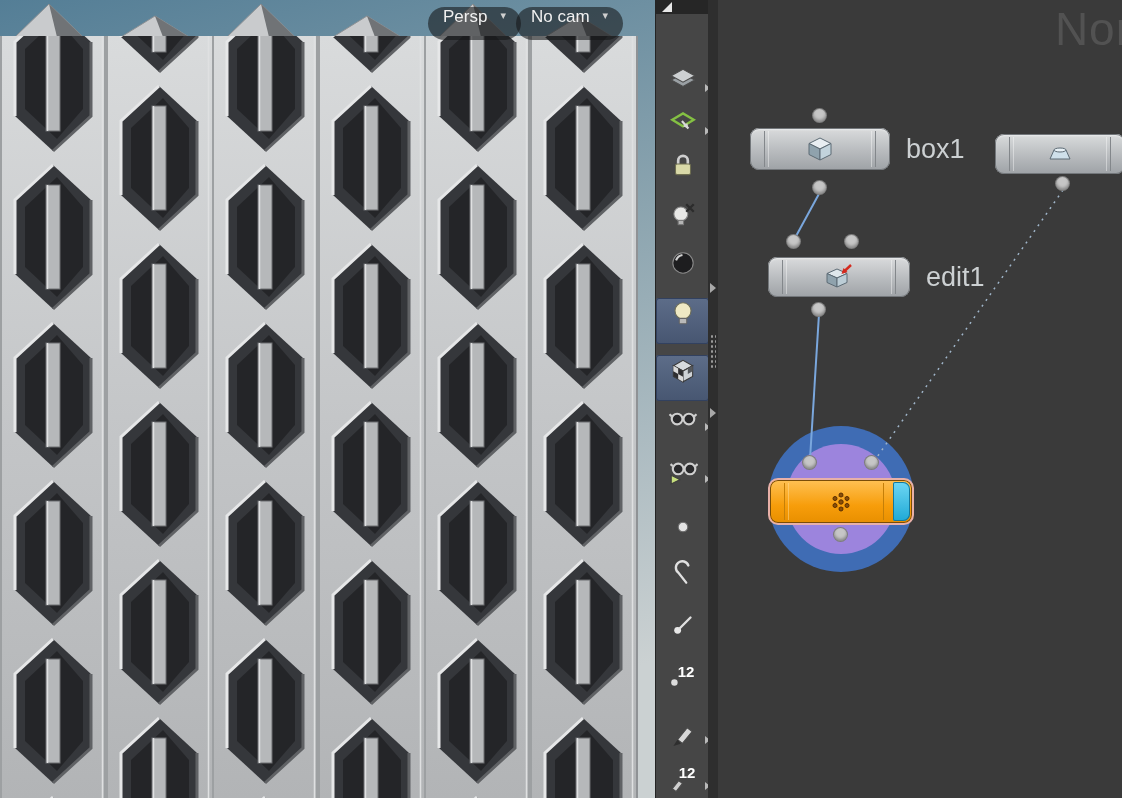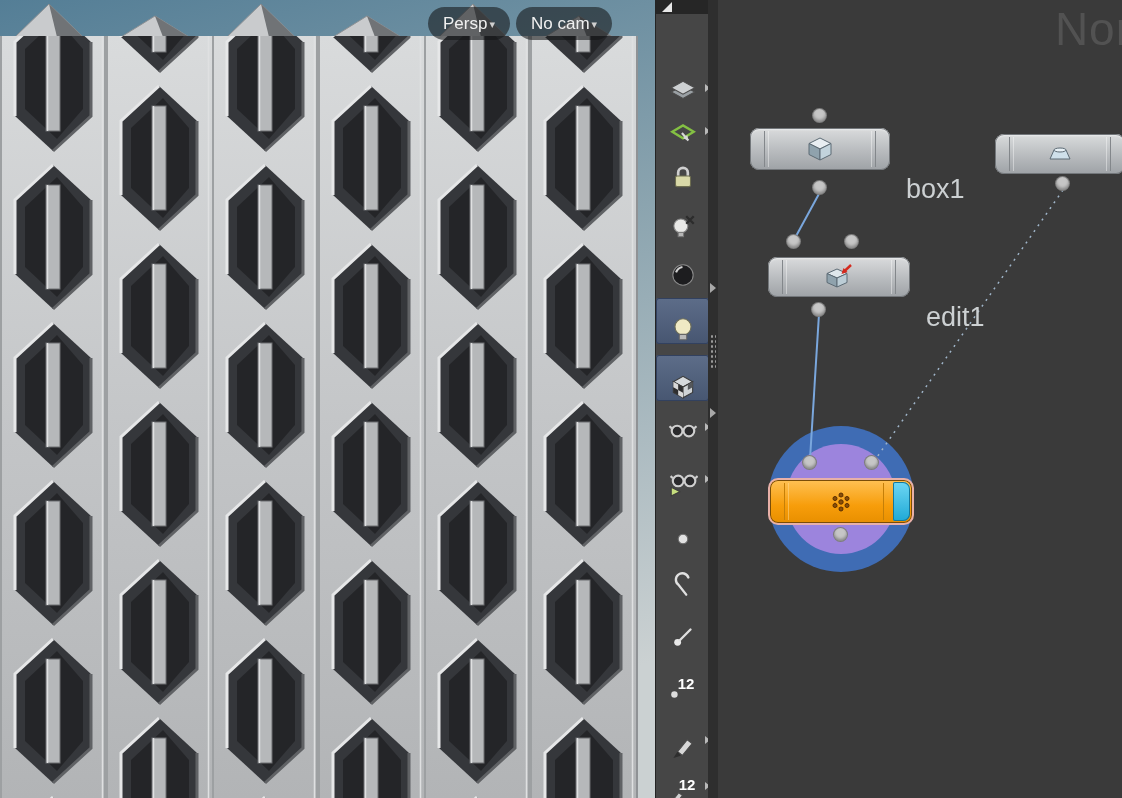--- a/index.html
+++ b/index.html
@@ -1,31 +1,31 @@
 <!DOCTYPE html>
 <html><head>
 <meta charset="utf-8">
 <style>
   html,body{margin:0;padding:0;background:#2a2a2a;}
   #app{position:relative;width:1122px;height:798px;overflow:hidden;
        font-family:"Liberation Sans",sans-serif;background:#3a3a3a;}
 
   
   .viewport{position:absolute;left:0;top:0;width:655px;height:798px;overflow:hidden;}
-  .pill{position:absolute;height:33px;display:flex;align-items:center;gap:2px;
+  .pill{position:absolute;height:33px;display:flex;align-items:flex-start;gap:13px;
         padding:0 15px;border-radius:17px;background:rgba(20,22,24,.58);
         color:#f0f0f0;font-size:17px;cursor:pointer;user-select:none;}
   .pill .caret{font-size:11px;color:#cfcfcf;margin-top:2px;}
 
   
   .toolbar{position:absolute;left:655px;top:0;width:53px;height:798px;
            background:#464646;border-left:1px solid #242424;}
   .toolbar-header{position:absolute;left:0;top:0;width:53px;height:14px;background:#262626;}
   .tool{position:absolute;left:6px;width:41px;height:42px;display:flex;
-        align-items:flex-end;justify-content:center;cursor:pointer;}
+        align-items:flex-start;justify-content:center;cursor:pointer;}
   .tool.active{left:0;width:53px;height:46px;border-radius:3px;
         background:linear-gradient(#5d6d89,#475671);
         box-shadow:inset 0 0 0 1px #32415f;}
   .flyout{position:absolute;right:-7px;bottom:14px;width:0;height:0;
         border-left:5px solid #b9b9b9;border-top:4px solid transparent;
         border-bottom:4px solid transparent;}
 
   
   .divider{position:absolute;left:708px;top:0;width:10px;height:798px;background:#2e2e2e;}
   .divider .tri{position:absolute;left:2px;width:0;height:0;cursor:pointer;
@@ -55,21 +55,21 @@
   .hnode .body::after{content:"";position:absolute;right:14px;top:3px;bottom:3px;width:1px;
         background:#83878b;box-shadow:-4px 0 0 rgba(255,255,255,.4);}
   .hnode.copy .body{border:2px solid #e8b0a8;border-radius:10px;
         background:linear-gradient(180deg,#ffc154,#f79d0a 60%,#e88f00);
         box-shadow:inset 0 0 0 1px #7a4d08;}
   .hnode.copy .body::before{background:#c57f08;box-shadow:4px 0 0 rgba(255,220,150,.5);}
   .hnode.copy .body::after{right:28px;background:#c57f08;box-shadow:none;}
   .cyancap{position:absolute;right:2px;top:2px;bottom:2px;width:17px;border-radius:2px 7px 7px 2px;
         background:linear-gradient(#6ed7f4,#1fa9d6);box-shadow:inset 0 0 0 1px #14789c;}
   .nlabel{position:absolute;left:calc(100% + 16px);top:50%;transform:translateY(-50%);
-        font-size:27px;color:#ccd0d2;white-space:nowrap;margin-top:40px;}
+        font-size:27px;color:#ccd0d2;white-space:nowrap;}
   .pdot{position:absolute;width:13px;height:13px;border-radius:50%;background:#c6c6c6;
         box-shadow:inset 0 -2px 3px rgba(0,0,0,.3), 0 0 0 1px #7d7d7d;z-index:4;cursor:pointer;}
 
   svg text{font-family:"Liberation Sans",sans-serif;}
 </style>
 </head>
 <body>
 
 <div id="app">
 

